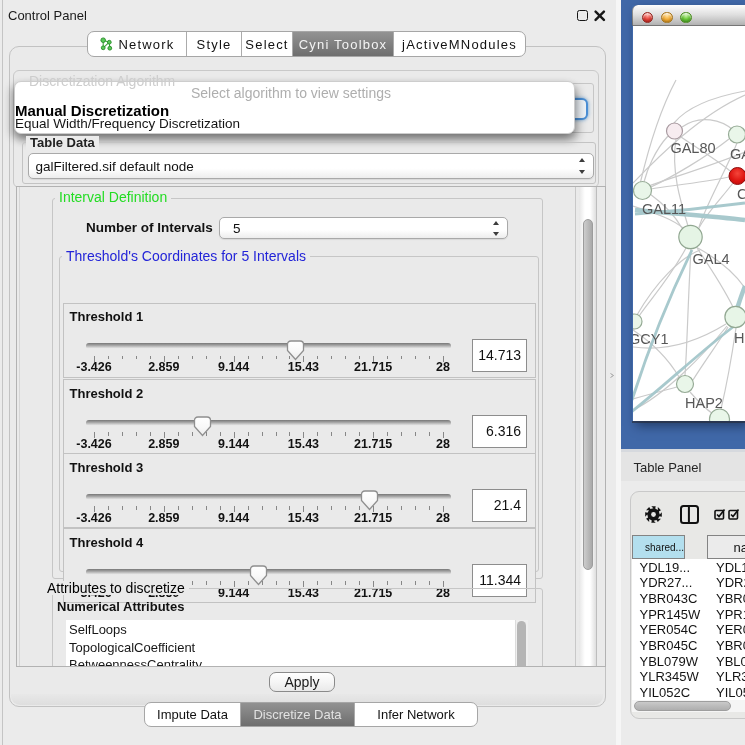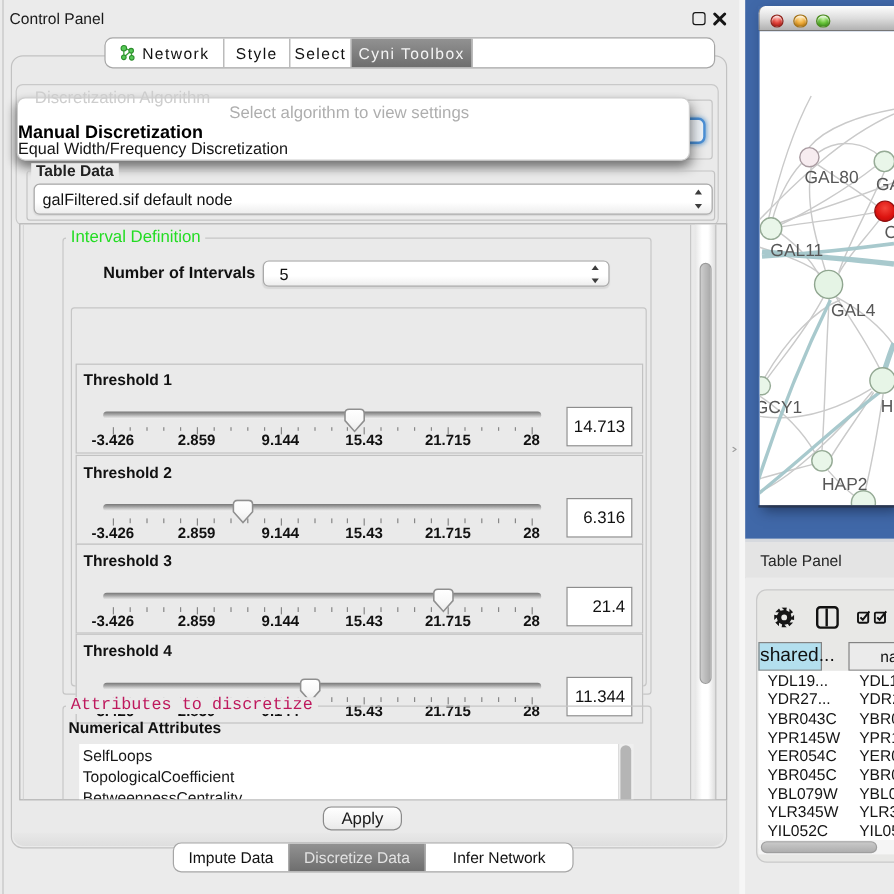--- a/index.html
+++ b/index.html
@@ -29,35 +29,36 @@
 
 <div class="a" style="left:0;top:0;width:616px;height:745px;background:#ebebeb;"></div>
 <div class="a" style="left:2px;top:0;width:1px;height:745px;background:#c4c4c4;"></div>
 <div class="a" style="left:8px;top:8px;font-size:13px;color:#1a1a1a;">Control Panel</div>
 <div class="a" style="left:577px;top:10px;width:9px;height:9px;border:1.9px solid #161616;border-radius:2.5px;"></div>
 <svg class="a" style="left:594px;top:10px;" width="11.5" height="11.5" viewBox="0 0 11.5 11.5">
     <path d="M1.6 1.6 L9.9 9.9 M9.9 1.6 L1.6 9.9" stroke="#161616" stroke-width="2.4" stroke-linecap="round"></path>
   </svg>
 <div class="a" style="left:9px;top:46px;width:595px;height:659px;border:1.4px solid #c2c2c2;border-radius:10px;background:#eaeaea;"></div>
 <div class="a" style="left:11px;top:694px;width:592px;height:11px;background:linear-gradient(#e8e8e8,#dedede);border-radius:0 0 9px 9px;"></div>
-<div class="a" style="left:87px;top:31px;width:509px;height:26px;background:#fff;border:1px solid #a6a6a6;border-radius:7px;overflow:hidden;display:flex;box-sizing:border-box;">
+<div class="a" style="left:87px;top:31px;width:439px;height:26px;background:#fff;border:1px solid #a6a6a6;border-radius:7px;overflow:hidden;display:flex;box-sizing:border-box;">
     <div class="seg" style="width:98px;"><svg width="14" height="14" viewBox="0 0 14 14" style="margin-right:5px;">
         <path d="M4.2 3.2 L4.2 10.8 M4.2 3.2 L10.3 5.2 M4.2 10.8 L10.3 5.2 M10.3 5.2 L10.8 11.2" stroke="#3aa33a" stroke-width="1.1" fill="none"></path>
         <circle cx="4.2" cy="3.2" r="2.3" fill="#57c957" stroke="#2c8c2c" stroke-width="0.9"></circle>
         <circle cx="10.3" cy="5.2" r="1.9" fill="#57c957" stroke="#2c8c2c" stroke-width="0.9"></circle>
         <circle cx="4.2" cy="10.8" r="1.9" fill="#57c957" stroke="#2c8c2c" stroke-width="0.9"></circle>
         <circle cx="10.8" cy="11.2" r="1.9" fill="#57c957" stroke="#2c8c2c" stroke-width="0.9"></circle>
       </svg>Network</div>
     <div class="sepv"></div>
     <div class="seg" style="width:54px;">Style</div>
     <div class="sepv"></div>
     <div class="seg" style="width:50px;">Select</div>
     <div class="sepv"></div>
     <div class="seg segd" style="width:100px;">Cyni Toolbox</div>
     <div class="sepv"></div>
+    <div class="seg" style="flex:1;">jActiveMNodules</div>
   </div>
 <div class="a" style="left:13px;top:70px;width:584px;height:116px;border:1px solid #c9c9c9;border-radius:6px;"></div>
 <div class="grp" style="left:22px;top:83px;width:570px;height:48px;"></div>
 <div class="a" style="left:30px;top:97.5px;width:558px;height:22.5px;border-radius:6px;background:#eef3f8;border:2.2px solid #4b8fd5;box-shadow:0 0 3.5px 0.5px rgba(90,150,205,0.75);box-sizing:border-box;"></div>
 <div class="a" style="left:14px;top:81px;width:561px;height:53px;background:#ffffff;border:1px solid #cdcdcd;border-radius:7px;box-shadow:-3px 4px 8px rgba(0,0,0,0.28),3px 6px 10px rgba(0,0,0,0.33);box-sizing:border-box;"></div>
 <div class="a" style="left:29px;top:73px;font-size:14px;color:#cdcdcd;">Discretization Algorithm</div>
 <div class="a" style="left:191px;top:84.5px;font-size:14px;color:#aeaeae;">Select algorithm to view settings</div>
 <div class="a" style="left:15px;top:101.5px;font-size:15px;font-weight:bold;color:#000;">Manual Discretization</div>
 <div class="a" style="left:15px;top:116px;font-size:13.5px;color:#141414;">Equal Width/Frequency Discretization</div>
 <div class="grp" style="left:22px;top:142px;width:572px;height:40px;border-color:#c3c3c3;"></div>
@@ -74,20 +75,21 @@
 <div class="a" style="left:565.5px;top:32px;width:10.5px;height:351px;border-radius:5.5px;background:linear-gradient(90deg,#cdcdcd,#a9a9a9);border:1px solid #9c9c9c;box-sizing:border-box;"></div>
 <div class="grp" style="left:35px;top:11px;width:489px;height:379px;"></div>
 <div class="gtitle" style="left:38px;top:3px;color:#23dc23;">Interval Definition</div>
 <div class="a" style="left:69px;top:33px;font-size:13.5px;font-weight:bold;color:#111;">Number of Intervals</div>
 <div class="combo" style="left:202px;top:30px;width:287px;height:20px;">
       <div class="ct" style="left:13px;">5</div>
       <div class="arr au" style="right:8px;top:2.5px;"></div>
       <div class="arr ad" style="right:8px;bottom:2.5px;"></div>
     </div>
 <div class="grp" style="left:42px;top:69px;width:478px;height:314px;"></div>
+<div class="gtitle" style="left:45px;top:62px;color:#2324d8;">Threshold's Coordinates for 5 Intervals</div>
 <div class="thr" style="left:46px;top:77.5px;">
 <div class="thrt">Threshold 1</div>
 <div class="track"></div>
 <div class="tick" style="left:30.0px;top:52px;height:6px;"></div>
 <div class="tick" style="left:44.0px;top:52px;height:3.5px;"></div>
 <div class="tick" style="left:57.9px;top:52px;height:3.5px;"></div>
 <div class="tick" style="left:71.9px;top:52px;height:3.5px;"></div>
 <div class="tick" style="left:85.8px;top:52px;height:3.5px;"></div>
 <div class="tick" style="left:99.8px;top:52px;height:6px;"></div>
 <div class="tick" style="left:113.8px;top:52px;height:3.5px;"></div>
@@ -263,21 +265,21 @@
             <stop offset="0" stop-color="#ffffff"></stop>
             <stop offset="0.55" stop-color="#f8f8f8"></stop>
             <stop offset="1" stop-color="#ececec"></stop>
           </linearGradient>
         </defs>
         <path d="M5 1 L14 1 Q17.5 1 17.5 4.5 L17.5 10.5 L9.5 19.5 L1.5 10.5 L1.5 4.5 Q1.5 1 5 1 Z" fill="url(#tg4)" stroke="#8f8f8f" stroke-width="1.3"></path>
       </svg>
 <div class="vbox">11.344</div>
 </div>
 <div class="grp" style="left:35px;top:401px;width:489px;height:120px;"></div>
-<div class="gtitle" style="left:38px;top:394px;color:#be185d;font-family:Liberation Mono, monospace;">Attributes to discretize</div>
+<div class="gtitle" style="left:26px;top:394px;color:#000000;">Attributes to discretize</div>
 <div class="a" style="left:40px;top:411.5px;font-size:13px;font-weight:bold;color:#111;">Numerical Attributes</div>
 <div class="a" style="left:49px;top:433px;width:449px;height:60px;background:#fff;"></div>
 <div class="a" style="left:52px;top:435.0px;font-size:13px;color:#161616;">SelfLoops</div>
 <div class="a" style="left:52px;top:452.6px;font-size:13px;color:#161616;">TopologicalCoefficient</div>
 <div class="a" style="left:52px;top:470.20000000000005px;font-size:13px;color:#161616;">BetweennessCentrality</div>
 <div class="a" style="left:498px;top:433px;width:12px;height:60px;background:#efefef;border-left:1px solid #dcdcdc;"></div>
 <div class="a" style="left:499.5px;top:434px;width:9px;height:70px;border-radius:4.5px;background:#b5b5b5;"></div>
 </div>
 <div class="a" style="left:269px;top:671.5px;width:66px;height:20px;border:1.3px solid #8a8a8a;border-radius:7px;background:linear-gradient(#ffffff,#f4f4f4 55%,#e9e9e9);box-sizing:border-box;display:flex;align-items:center;justify-content:center;font-size:14px;color:#1a1a1a;">Apply</div>
 <div class="a" style="left:144px;top:702px;width:334px;height:25px;background:#fff;border:1px solid #a6a6a6;border-radius:7px;overflow:hidden;display:flex;box-sizing:border-box;">
@@ -376,21 +378,21 @@
     <div style="position:absolute;left:50%;top:0;width:2.2px;height:100%;background:#111;transform:translateX(-50%);"></div>
   </div>
 <svg class="a" style="left:714px;top:507.5px;" width="12" height="12" viewBox="0 0 12 12">
     <rect x="1" y="2.5" width="8.5" height="8.5" fill="none" stroke="#111" stroke-width="1.6" rx="1"></rect>
     <path d="M3 6.5 L5 8.5 L10.5 1.5" fill="none" stroke="#111" stroke-width="1.7"></path>
   </svg>
 <svg class="a" style="left:727.5px;top:507.5px;" width="12" height="12" viewBox="0 0 12 12">
     <rect x="1" y="2.5" width="8.5" height="8.5" fill="none" stroke="#111" stroke-width="1.6" rx="1"></rect>
     <path d="M3 6.5 L5 8.5 L10.5 1.5" fill="none" stroke="#111" stroke-width="1.7"></path>
   </svg>
-<div class="a" style="left:632px;top:535px;width:53px;height:24px;background:#b3dfee;border:1px solid #838383;box-sizing:border-box;display:flex;align-items:center;justify-content:center;font-size:16px;color:#111;padding-left:12px;">shared...</div>
+<div class="a" style="left:632px;top:535px;width:53px;height:24px;background:#b3dfee;border:1px solid #838383;box-sizing:border-box;display:flex;align-items:center;justify-content:center;font-size:10px;color:#111;padding-left:12px;">shared...</div>
 <div class="a" style="left:706.5px;top:535px;width:53px;height:24px;background:#ebebeb;border:1px solid #838383;box-sizing:border-box;"></div>
 <div class="a" style="left:733.5px;top:540px;font-size:13px;color:#111;">name</div>
 <div class="a" style="left:632px;top:559px;width:113px;height:148px;background:#fff;overflow:hidden;">
 <div class="row" style="left:7.5px;top:0.5px;">YDL19...</div>
 <div class="row" style="left:84px;top:0.5px;">YDL194W</div>
 <div class="row" style="left:7.5px;top:16.2px;">YDR27...</div>
 <div class="row" style="left:84px;top:16.2px;">YDR277C</div>
 <div class="row" style="left:7.5px;top:31.9px;">YBR043C</div>
 <div class="row" style="left:84px;top:31.9px;">YBR043C</div>
 <div class="row" style="left:7.5px;top:47.5px;">YPR145W</div>

